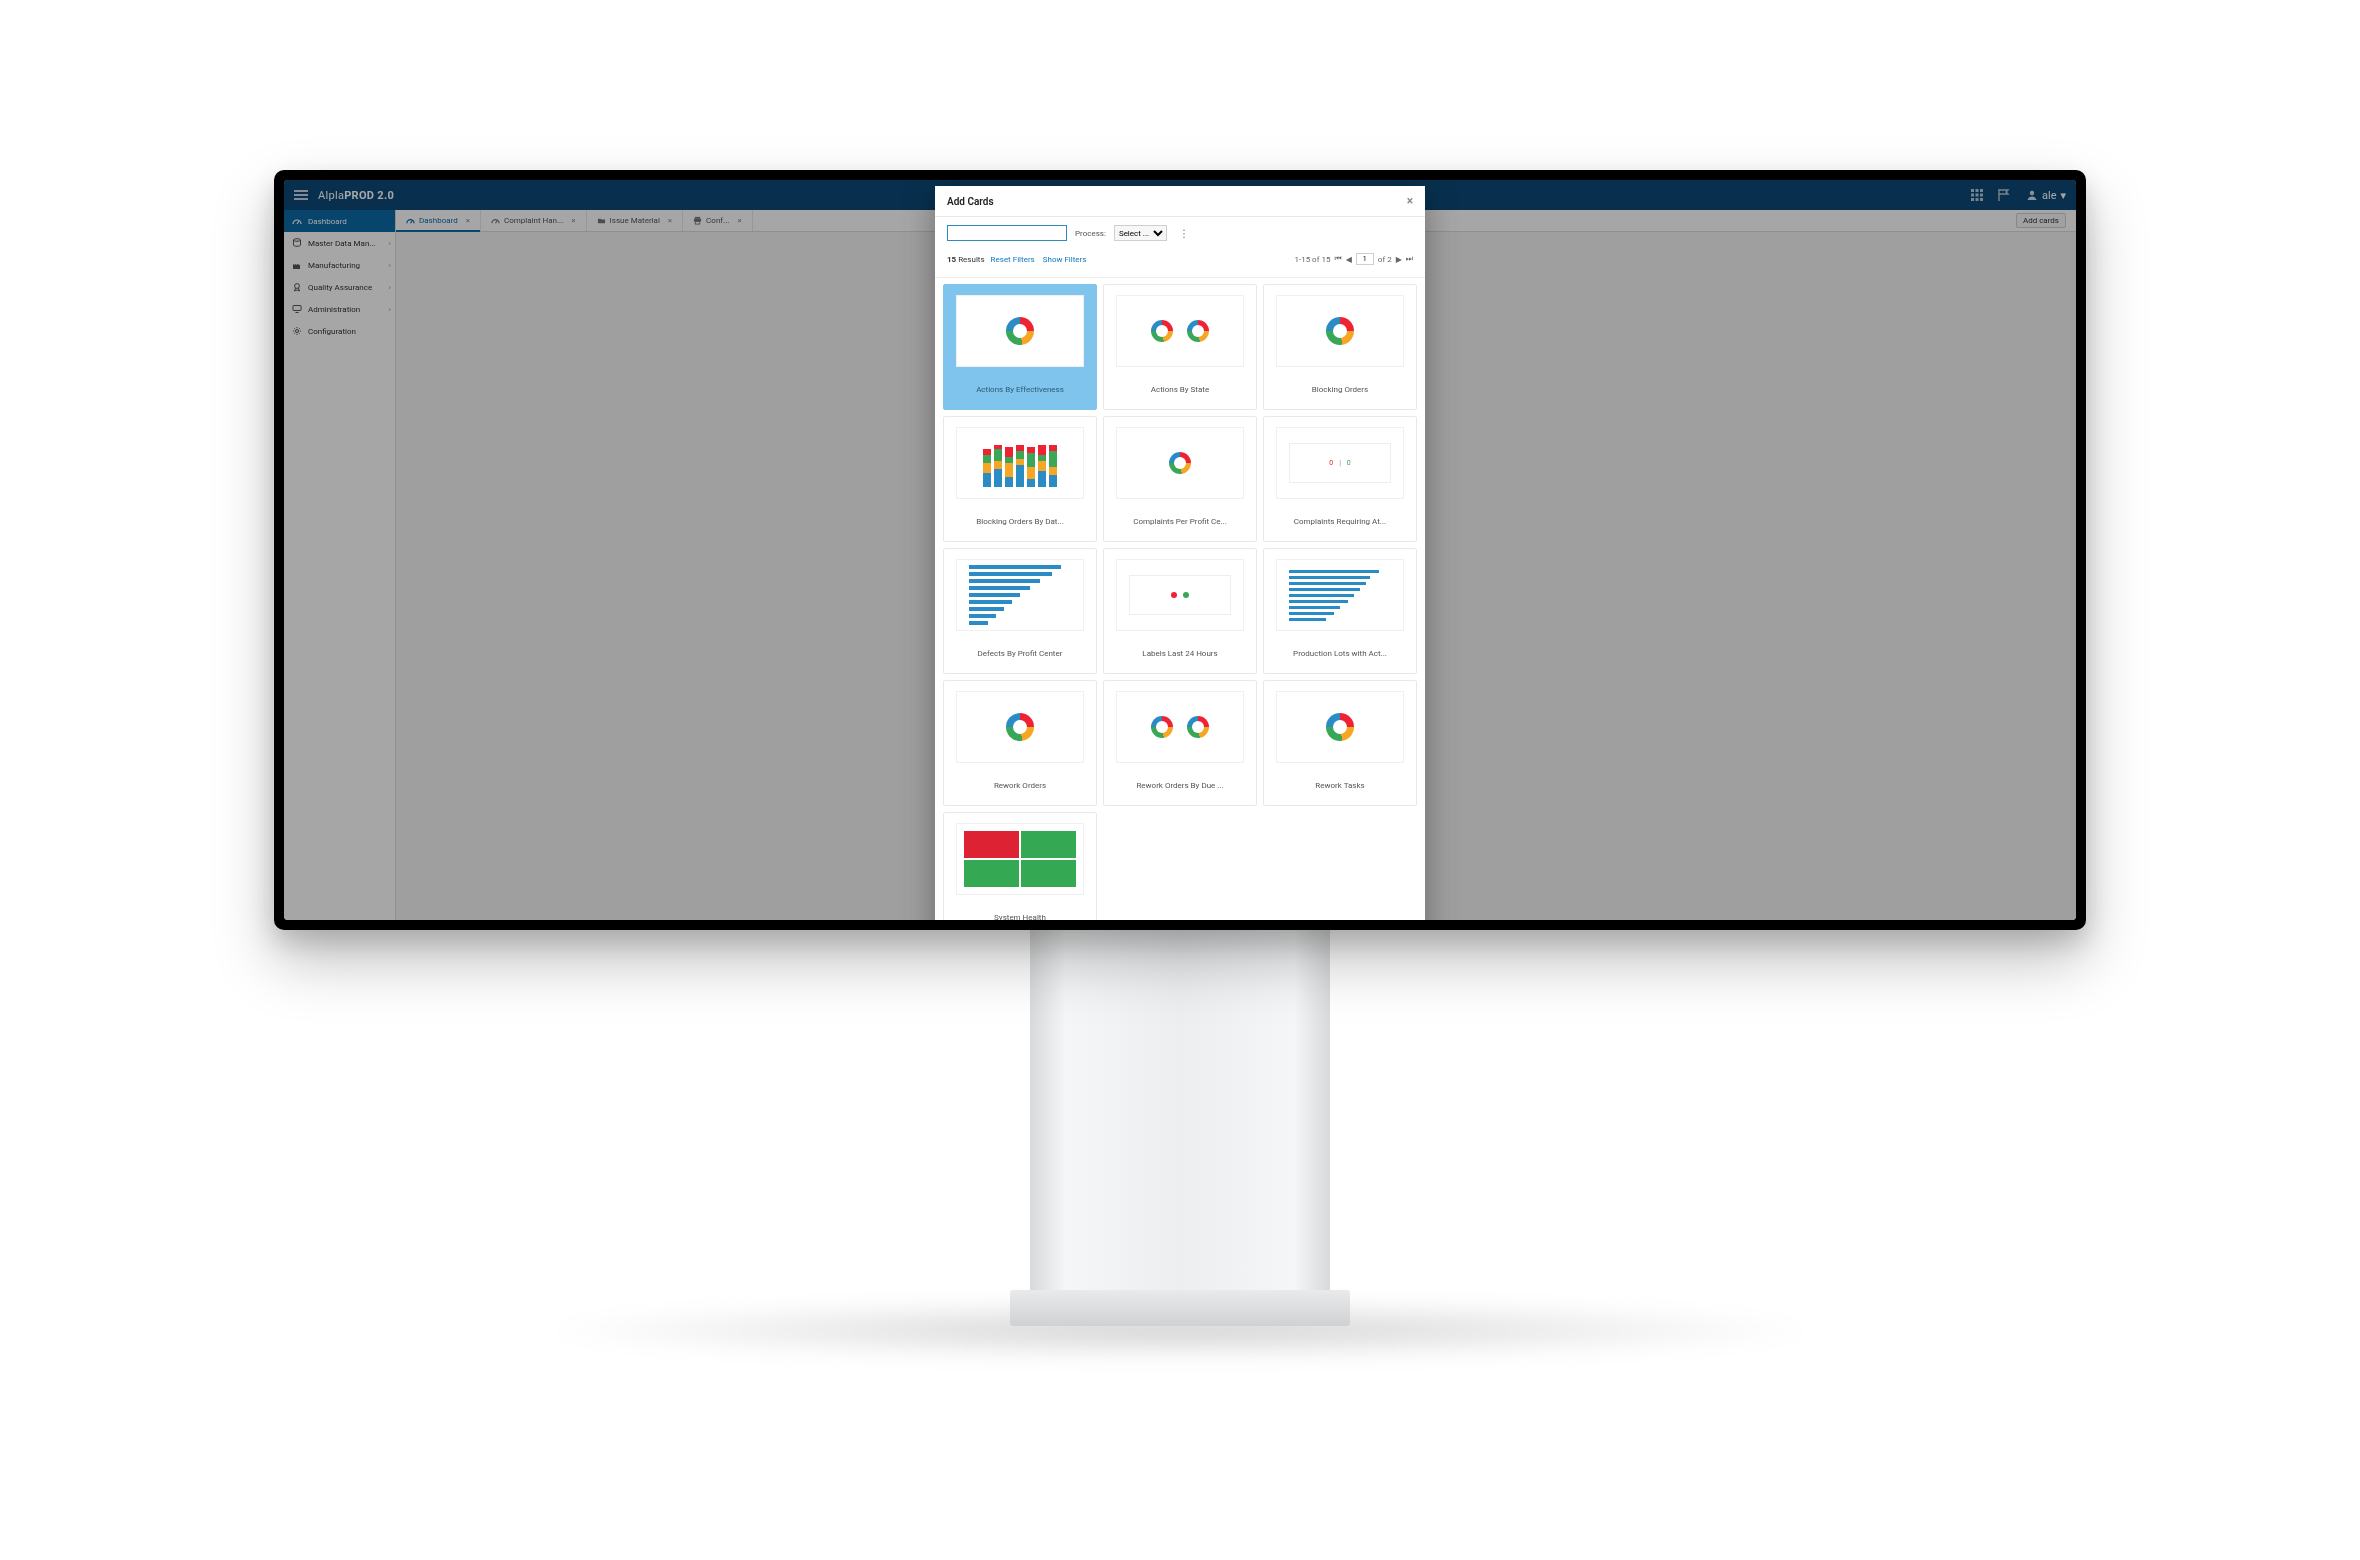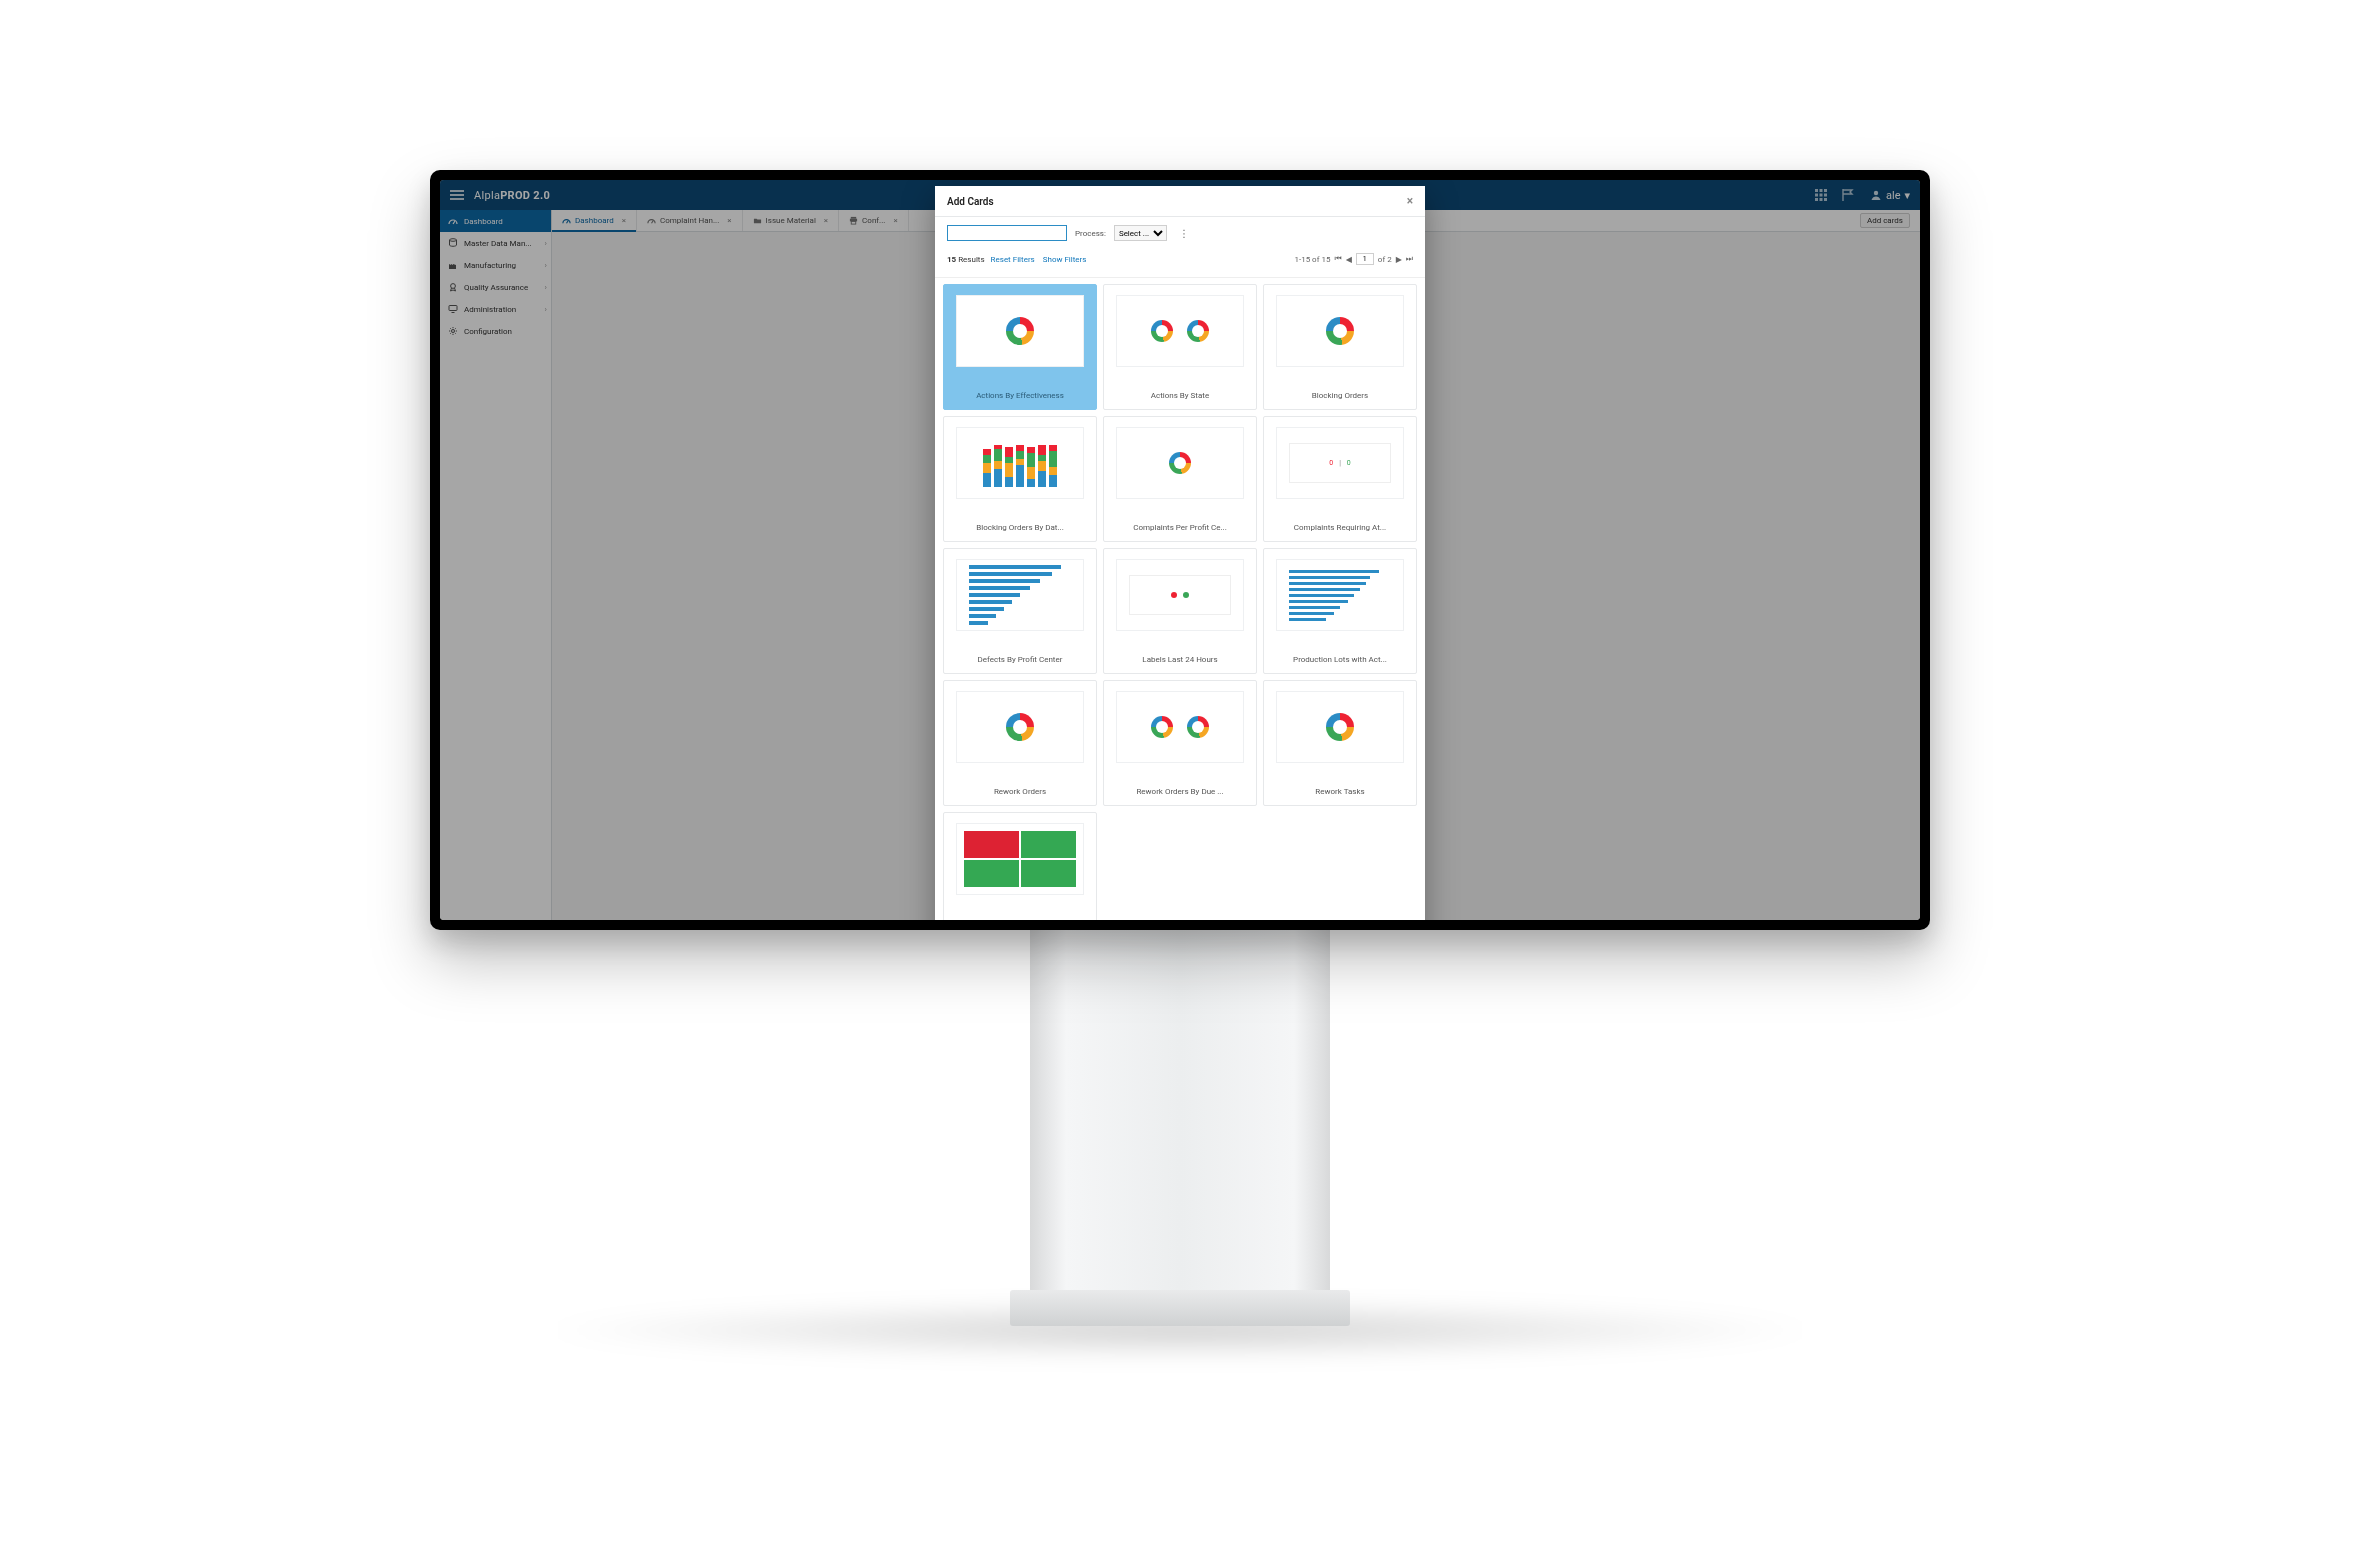--- a/index.html
+++ b/index.html
@@ -1,21 +1,21 @@
 <!DOCTYPE html>
 <html><head>
 <meta charset="utf-8">
 <style>
 * { margin: 0; padding: 0; box-sizing: border-box; font-family: -apple-system, BlinkMacSystemFont, "Segoe UI", Roboto, Arial, sans-serif; }
 html, body { width: 2360px; height: 1560px; background: #fff; overflow: hidden; }
 
 
 .stage { width: 2360px; height: 1560px; position: relative; background: #fff; }
 .monitor-shadow { position: absolute; left: 50%; transform: translateX(-50%); bottom: 200px; width: 1300px; height: 60px; background: radial-gradient(ellipse at center, rgba(0,0,0,0.18) 0%, rgba(0,0,0,0) 70%); filter: blur(10px); }
-.monitor { position: absolute; left: 50%; top: 170px; transform: translateX(-50%); width: 1500px; height: 760px; background: #000; border-radius: 10px; box-shadow: 0 30px 60px rgba(0,0,0,0.25), 0 12px 24px rgba(0,0,0,0.15); padding: 10px; }
+.monitor { position: absolute; left: 50%; top: 170px; transform: translateX(-50%); width: 1812px; height: 760px; background: #000; border-radius: 10px; box-shadow: 0 30px 60px rgba(0,0,0,0.25), 0 12px 24px rgba(0,0,0,0.15); padding: 10px; }
 .screen { width: 100%; height: 100%; background: #9a9a9a; position: relative; overflow: hidden; border-radius: 4px; }
 .stand-neck { position: absolute; left: 50%; top: 928px; transform: translateX(-50%); width: 300px; height: 370px; background: linear-gradient(90deg,#d8d9da 0%,#f5f6f7 12%,#eceeef 50%,#f5f6f7 88%,#d8d9da 100%); }
 .stand-base { position: absolute; left: 50%; top: 1290px; transform: translateX(-50%); width: 340px; height: 36px; background: linear-gradient(180deg,#e9eaeb,#cfd1d2); border-radius: 3px; }
 
 
 .topbar { position: absolute; left: 0; right: 0; top: 0; height: 30px; background: #0d4b78; display: flex; align-items: center; color: #fff; padding: 0 10px; font-size: 11px; }
 .menu-icon { width: 14px; height: 10px; display: inline-block; margin-right: 10px; }
 .menu-icon span, .menu-icon:before, .menu-icon:after { content:""; display:block; height:2px; background:#c8d6e2; margin-bottom:2px; }
 .brand { font-weight: 400; letter-spacing: .3px; }
 .brand b { font-weight: 700; }
@@ -55,21 +55,21 @@
 .modal-meta .links a { color:#1177bb; text-decoration:none; margin-left:6px; }
 .modal-meta .flex { flex:1; }
 .modal-meta .pager { display:flex; align-items:center; gap:4px; color:#666; }
 .modal-meta .pager .pg { border:1px solid #cfcfcf; width:18px; height:12px; font-size:7px; text-align:center; }
 .modal-body { padding:6px 8px; }
 .grid { display:grid; grid-template-columns: repeat(3, 1fr); gap:6px; }
 .card { border:1px solid #e6e8ea; border-radius:2px; height:126px; display:flex; flex-direction:column; align-items:center; justify-content:flex-start; padding:6px; background:#fff; }
 .card.selected { background:#7fc4ec; border-color:#7fc4ec; }
 .card.selected .thumb { background:#fff; }
 .card .thumb { width:92%; height:72px; background:#fff; border:1px solid #eef0f2; margin-top:4px; display:flex; align-items:center; justify-content:center; position:relative; }
-.card .label { margin-top:24px; font-size:8px; color:#555; text-align:center; width:100%; overflow:hidden; text-overflow:ellipsis; white-space:nowrap; }
+.card .label { margin-top:18px; font-size:8px; color:#555; text-align:center; width:100%; overflow:hidden; text-overflow:ellipsis; white-space:nowrap; }
 .card.selected .label { color:#2a5b77; }
 
 
 .donut { width:28px; height:28px; border-radius:50%; background: conic-gradient(#e23 0 90deg,#f5a623 90deg 170deg,#3aa657 170deg 270deg,#2b8cc5 270deg 360deg); position:relative; }
 .donut:after { content:""; position:absolute; inset:7px; background:#fff; border-radius:50%; }
 .donut.small { width:22px; height:22px; }
 .donut.small:after { inset:5px; }
 .two-donut { display:flex; gap:14px; }
 .bars { display:flex; align-items:flex-end; gap:3px; height:48px; }
 .bars .b { width:8px; display:flex; flex-direction:column-reverse; }

